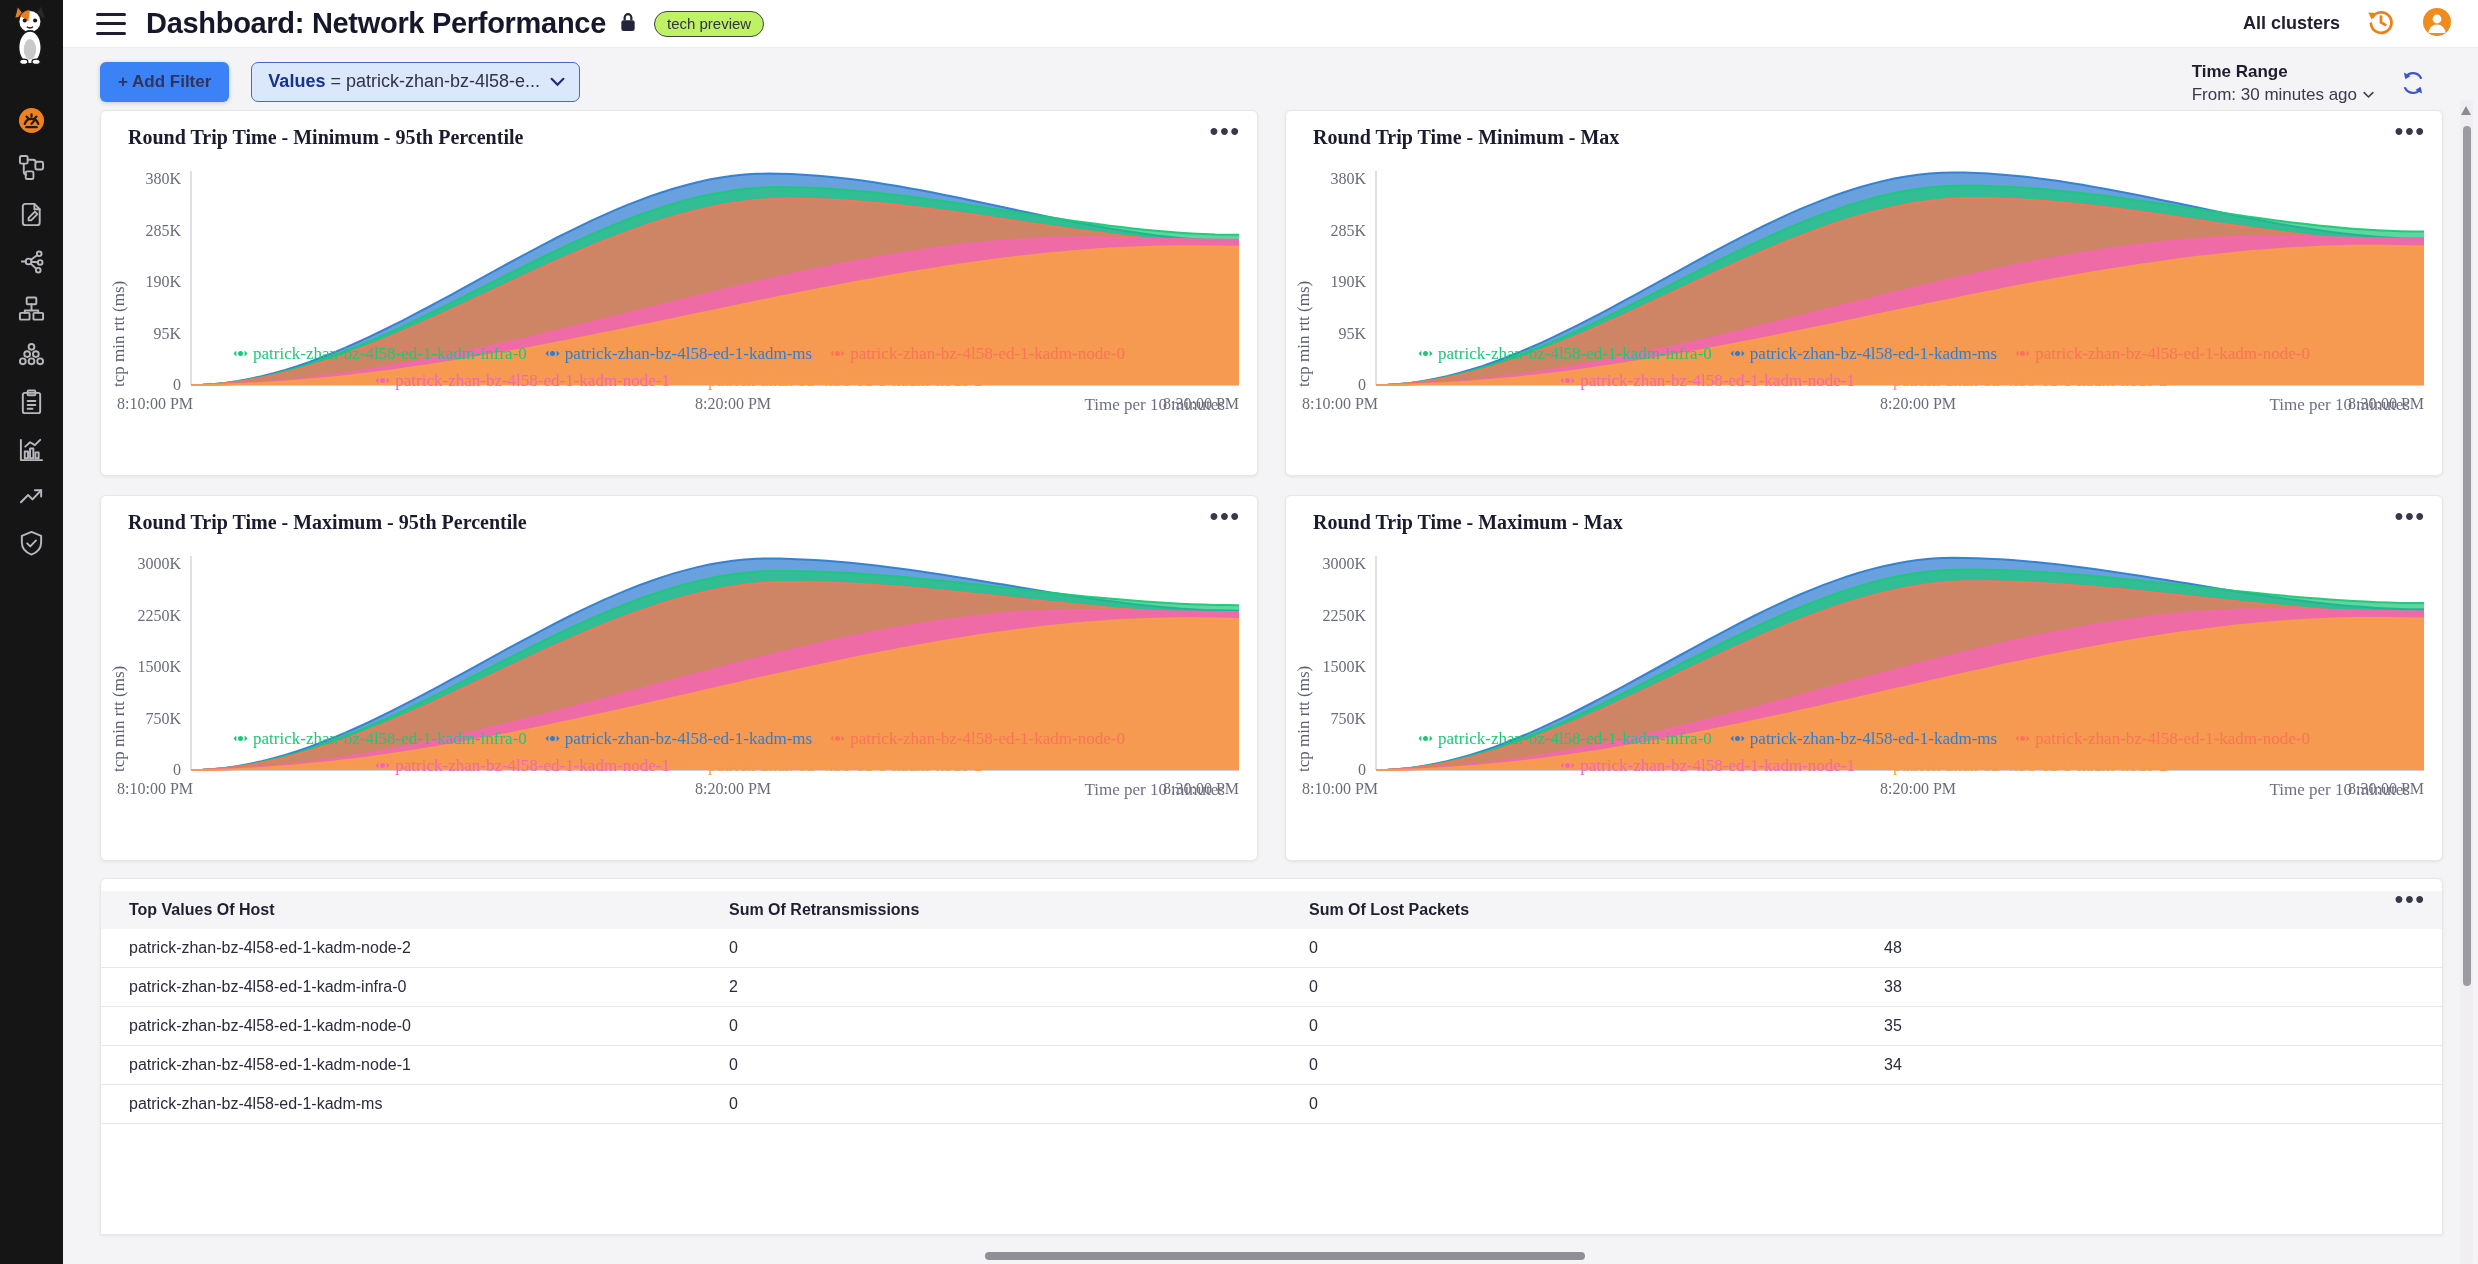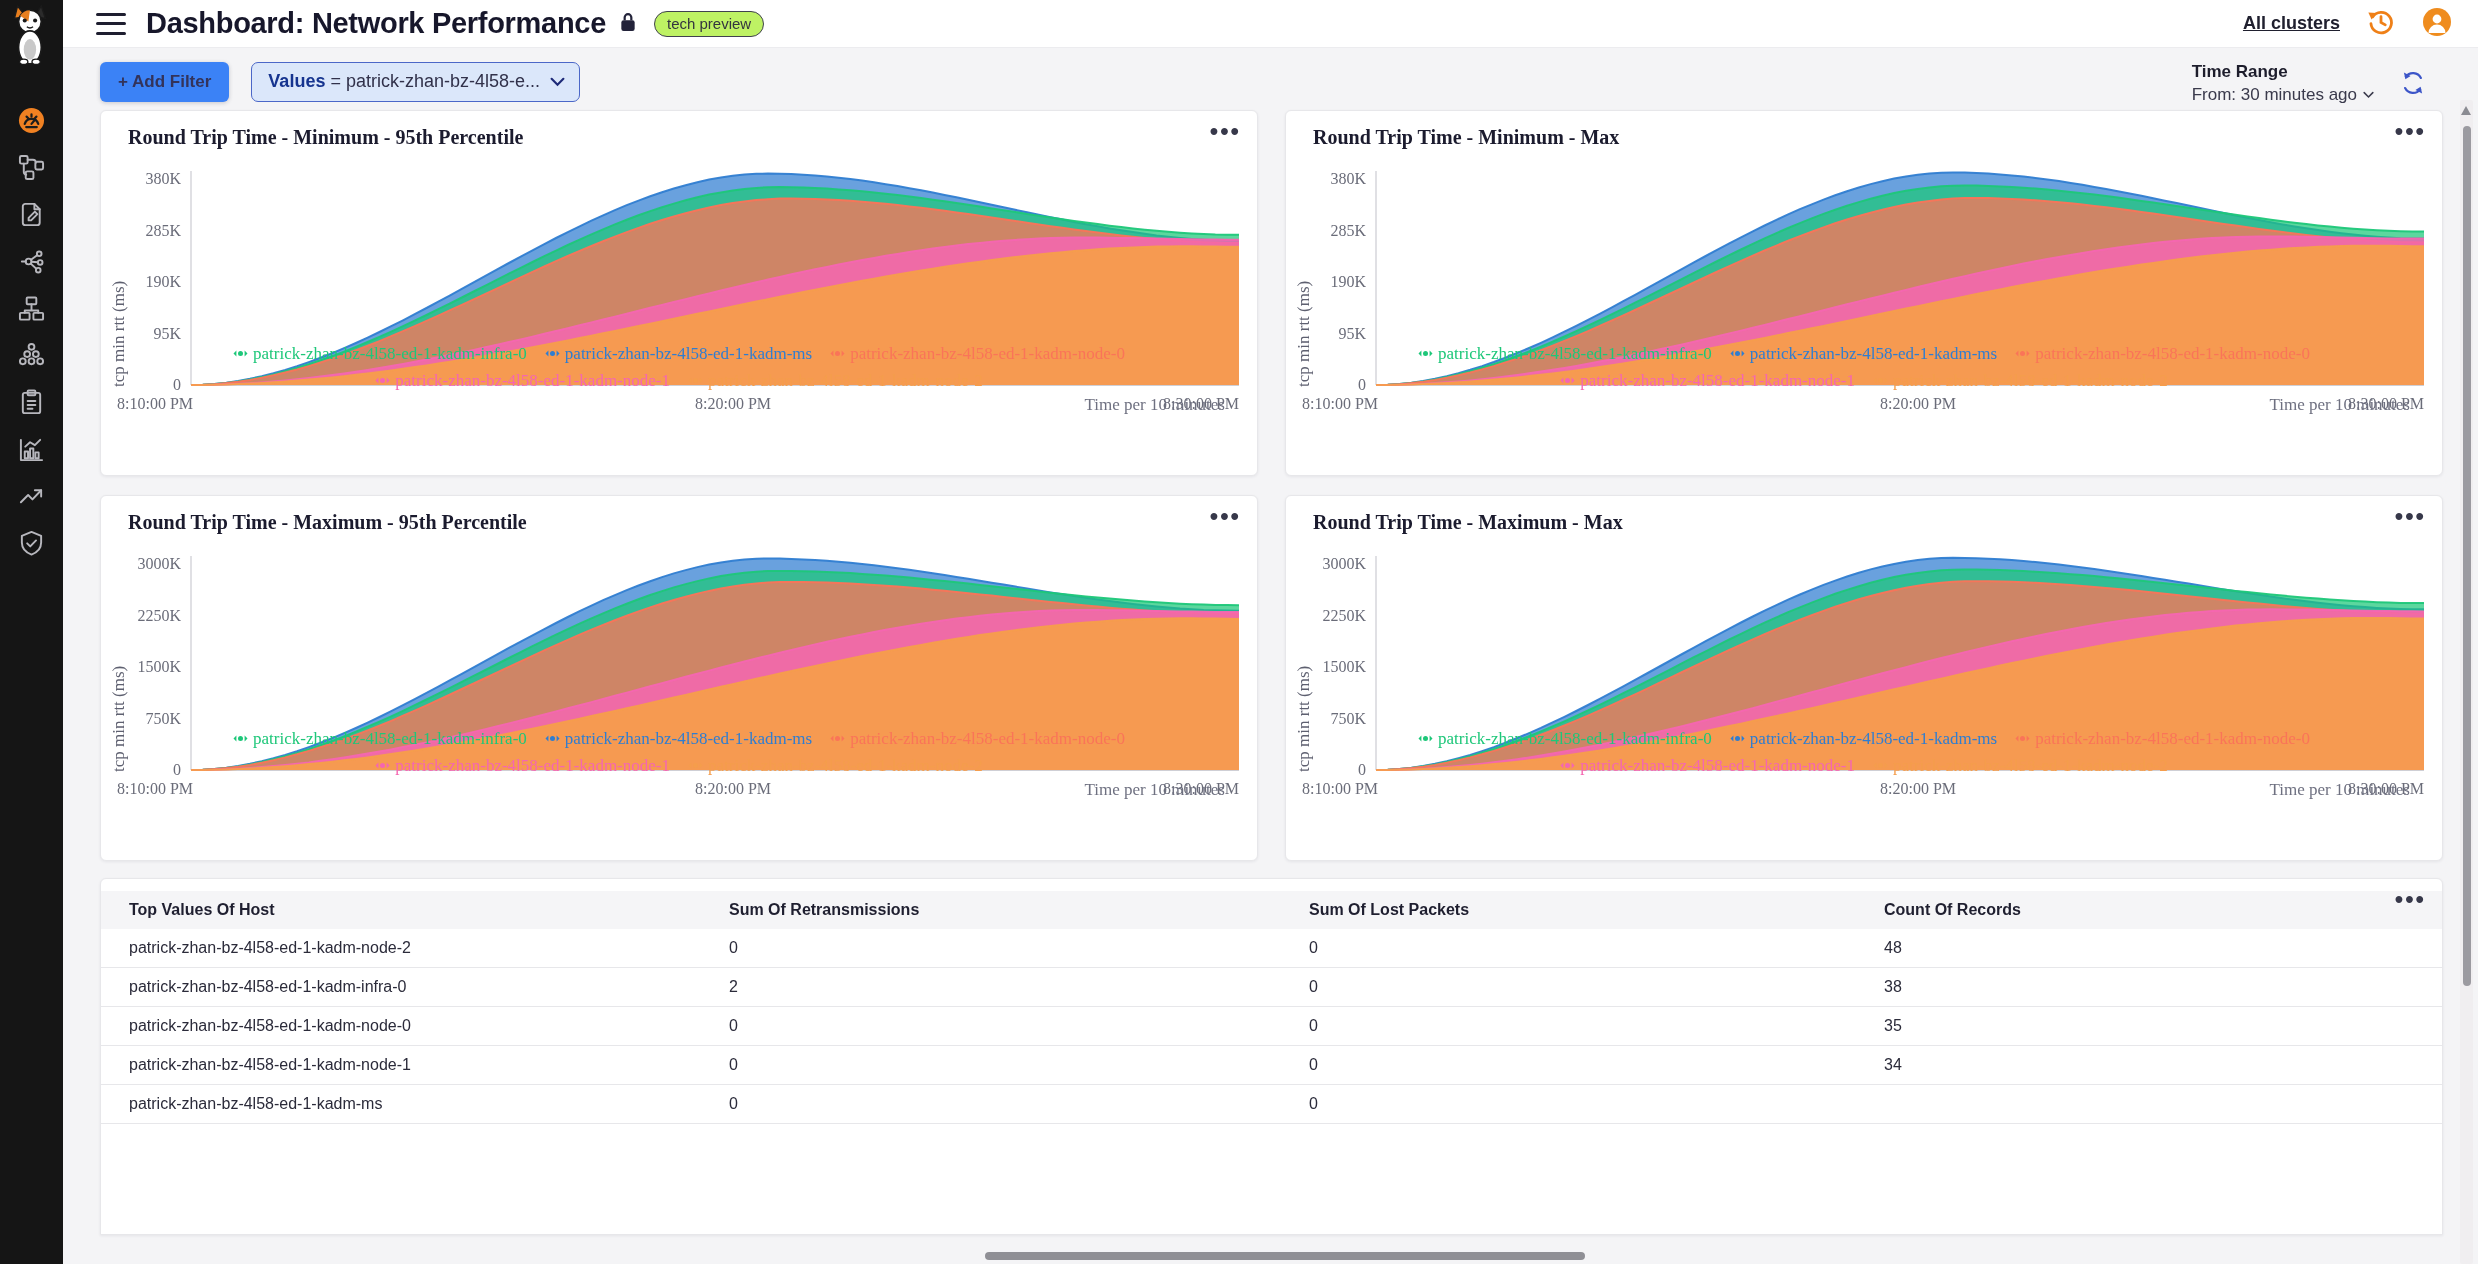--- a/index.html
+++ b/index.html
@@ -16,21 +16,21 @@
 
   
   .topbar { position:absolute; left:63px; top:0; width:2415px; height:48px; background:#fff; z-index:20;
             display:flex; align-items:center; border-bottom:1px solid #ececef; }
   .hamburger { width:30px; height:22px; margin-left:33px; display:flex; flex-direction:column; justify-content:space-between; cursor:pointer; }
   .hamburger span { display:block; height:3px; background:#1e1e30; border-radius:2px; }
   .page-title { font-size:29px; font-weight:700; letter-spacing:-0.3px; margin-left:20px; color:#17172b; }
   .lock { margin-left:14px; }
   .badge { margin-left:18px; border:1px solid #40424e; border-radius:14px; padding:3px 12px 4px; font-size:15px; color:#33343f; background:#bef264; }
   .topbar-right { margin-left:auto; display:flex; align-items:center; gap:26px; margin-right:26px; }
-  .all-clusters { font-size:18px; font-weight:700; color:#20202f; cursor:pointer;text-decoration:underline; }
+  .all-clusters { font-size:18px; font-weight:700; color:#20202f; cursor:pointer; }
 
   
   .content { position:absolute; left:63px; top:48px; width:2415px; height:1216px; background:#f4f4f6; }
 
   .toolbar { display:flex; align-items:flex-start; padding:14px 52px 0 37px; height:62px; }
   .btn-add-filter { background:#3b82f6; border:none; border-radius:6px; box-shadow:0 1px 4px rgba(40,40,60,.22);
                     font-family:inherit; font-size:17px; font-weight:600; color:#33335a; padding:10px 18px; cursor:pointer; }
   .filter-pill { margin-left:22px; display:flex; align-items:center; gap:10px; background:#dbe7fa; border:1.5px solid #4b67c8;
                  border-radius:7px; padding:8px 14px 9px 16px; font-size:18px; color:#31314a; cursor:pointer; }
   .filter-pill b { color:#16348f; font-weight:700; }
@@ -508,21 +508,20 @@
     </div>
   </div>
 </div>
 
   <div class="table-card">
     <button class="dots-btn"></button>
     <div class="thead">
       <div>Top Values Of Host</div>
       <div>Sum Of Retransmissions</div>
       <div>Sum Of Lost Packets</div>
-      <div>Count Of Records</div>
     </div>
     <div id="table-body">
   <div class="trow">
     <div>patrick-zhan-bz-4l58-ed-1-kadm-node-2</div>
     <div>0</div>
     <div>0</div>
     <div>48</div>
   </div>
 
   <div class="trow">

